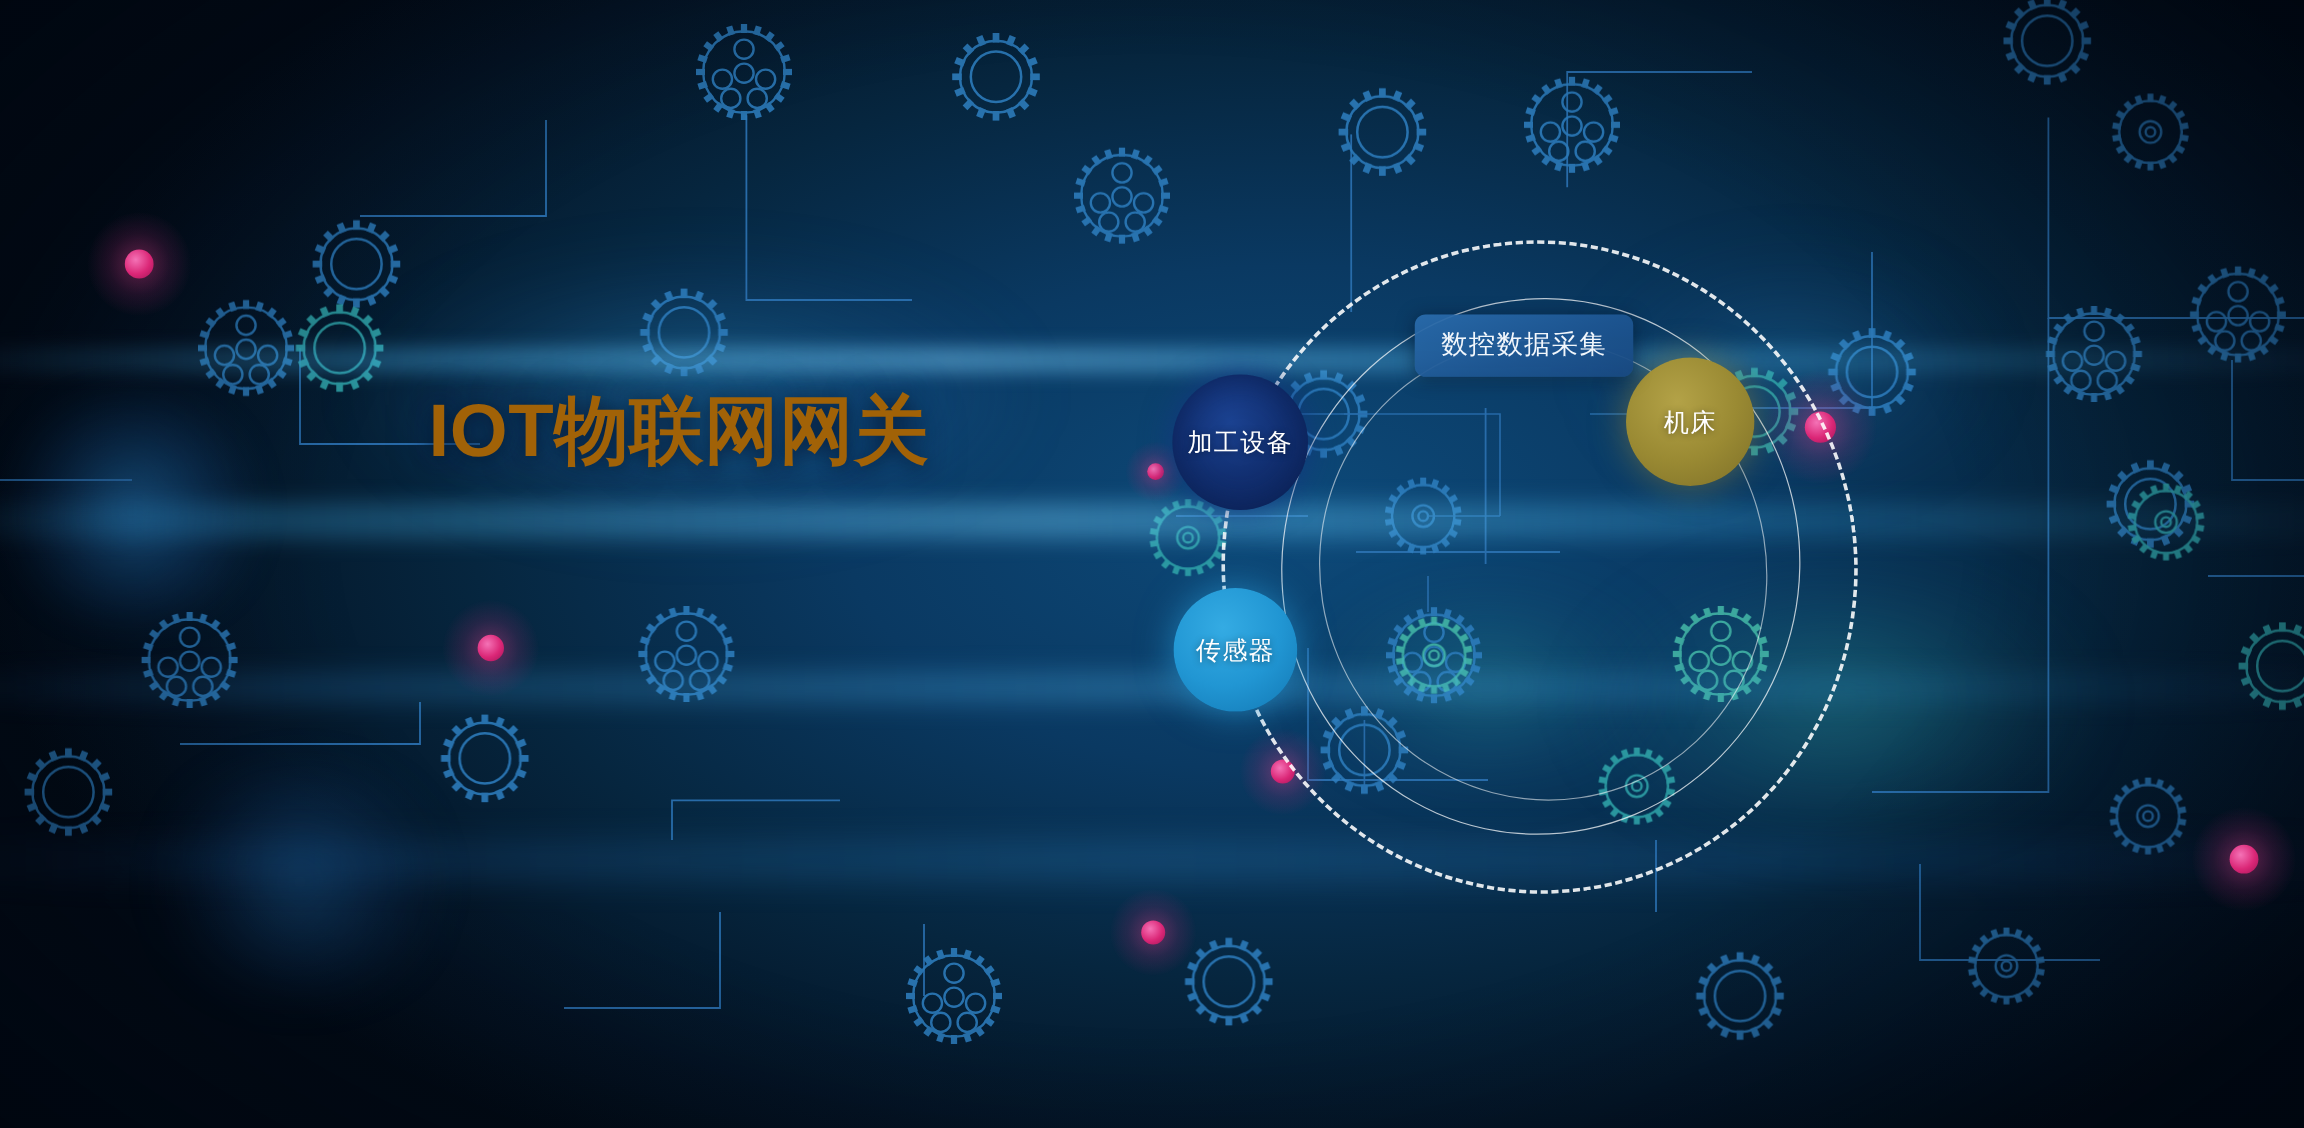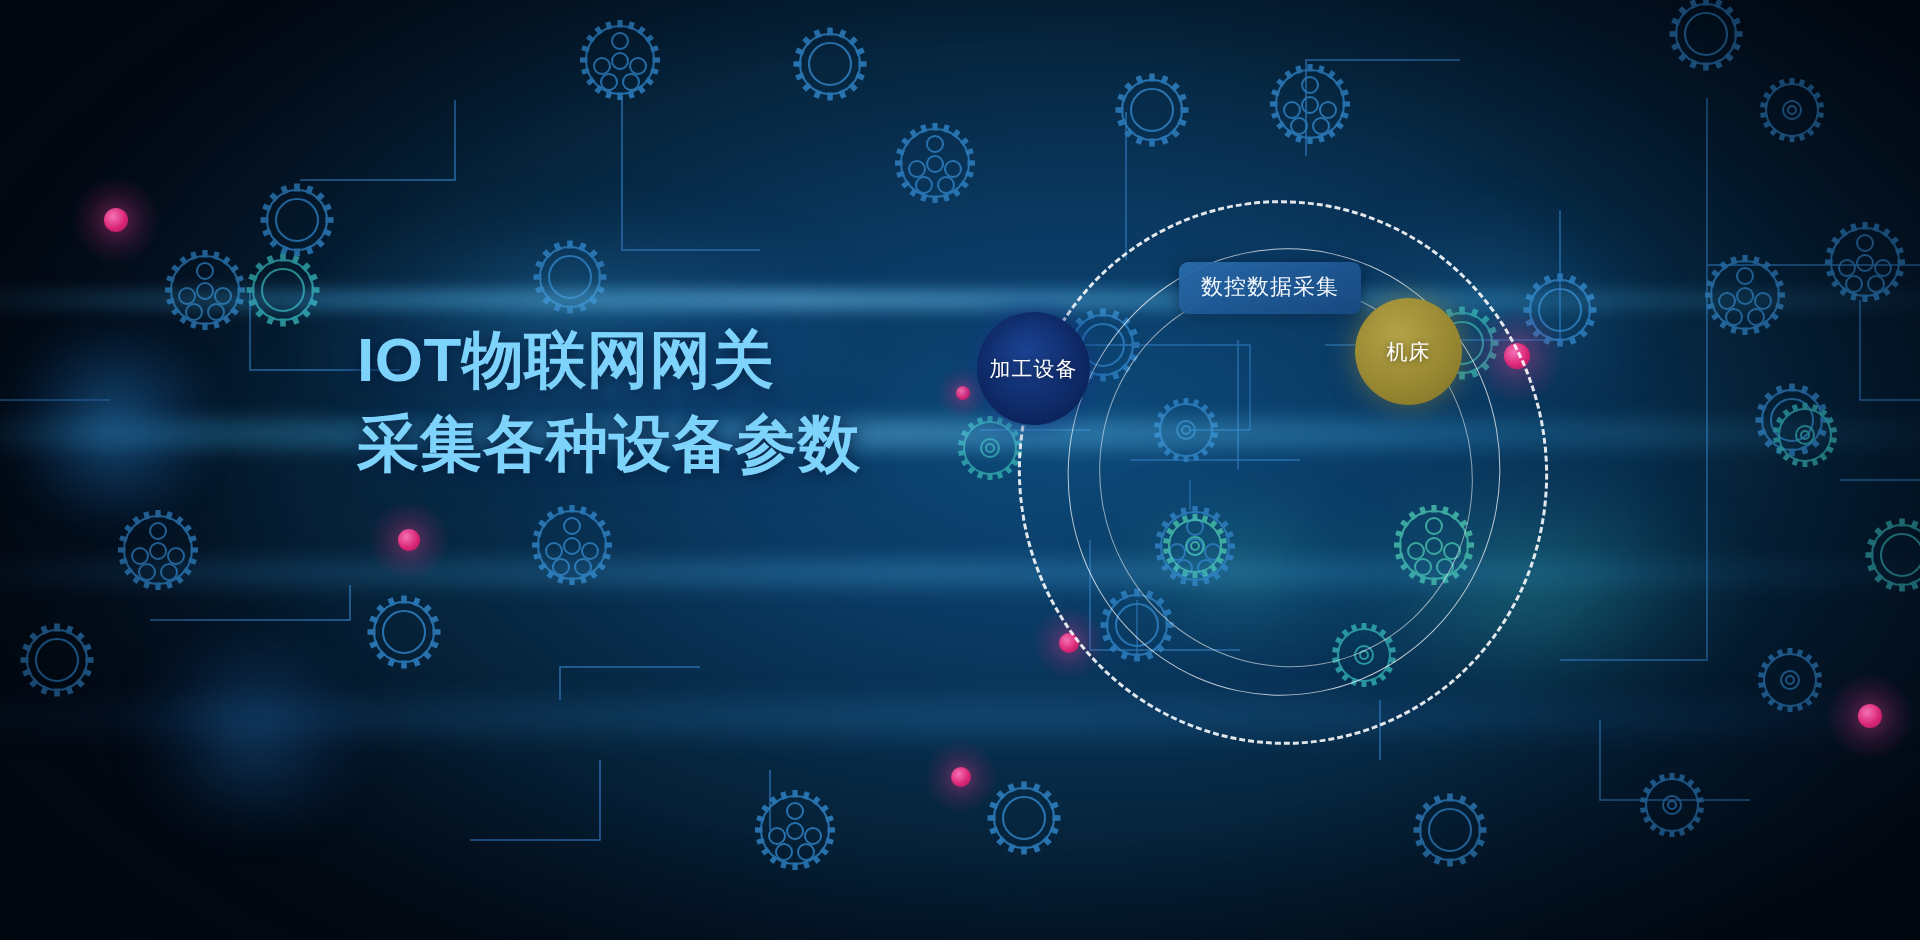--- a/index.html
+++ b/index.html
@@ -60,21 +60,21 @@
   .dot .halo{ position:absolute; border-radius:50%; inset:-130%;
     background:radial-gradient(circle, rgba(226,60,140,.42) 0%, rgba(190,40,120,.16) 42%, rgba(150,20,90,0) 72%); }
   
   svg.net{ position:absolute; inset:0; width:1920px; height:940px; overflow:visible; }
   
   .headline{
     position:absolute; left:357px; top:318px;
     font-family:"Liberation Sans","DejaVu Sans",sans-serif;
     font-weight:bold;
     font-size:62px; line-height:1.35;
-    color:#7dd3fc;
+    color:#a16207;
     letter-spacing:.5px;
     text-shadow:0 2px 16px rgba(3,20,45,.85), 0 0 34px rgba(20,70,130,.55);
     white-space:nowrap;
   }
   .headline .l2{ letter-spacing:1px; }
   
   .diagram{ position:absolute; left:1000px; top:190px; width:560px; height:560px; }
   .ring{ position:absolute; border-radius:50%; }
   .ring-dashed{
     left:18px; top:10px; width:530px; height:545px;
@@ -337,33 +337,35 @@
         <div class="core"></div>
       </div>
       <div class="dot" style="left: 956px; top: 386px; width: 14px; height: 14px;">
         <div class="halo"></div>
         <div class="core"></div>
       </div>
     </div>
 
   <div class="headline">
     <div class="l1">IOT物联网网关</div>
-    <div class="l2">采集各种设备参数</div>
   </div>
 
   <div class="diagram">
     <div class="ring ring-dashed"></div>
     <div class="ring ring-solid-1"></div>
     <div class="ring ring-solid-2"></div>
 
     <div class="node tool">
       <span>机床</span>
     </div>
     <div class="node mach">
       <span>加工设备</span>
     </div>
+    <div class="node sens">
+      <span>传感器</span>
+    </div>
 
     <div class="pill cnc">
       <span>数控数据采集</span>
     </div>
   </div>
 
 </div>
 
 </body></html>

